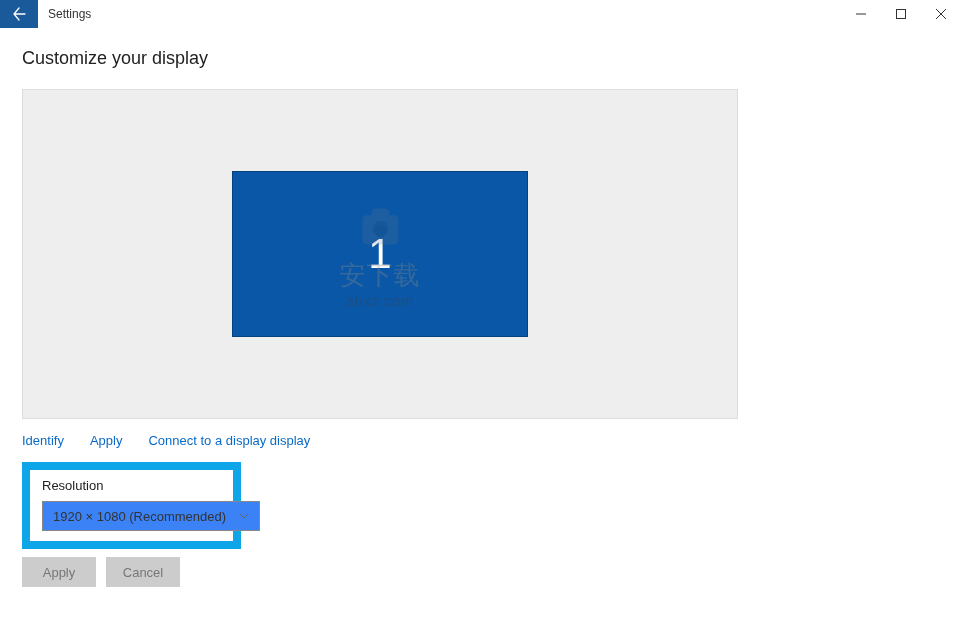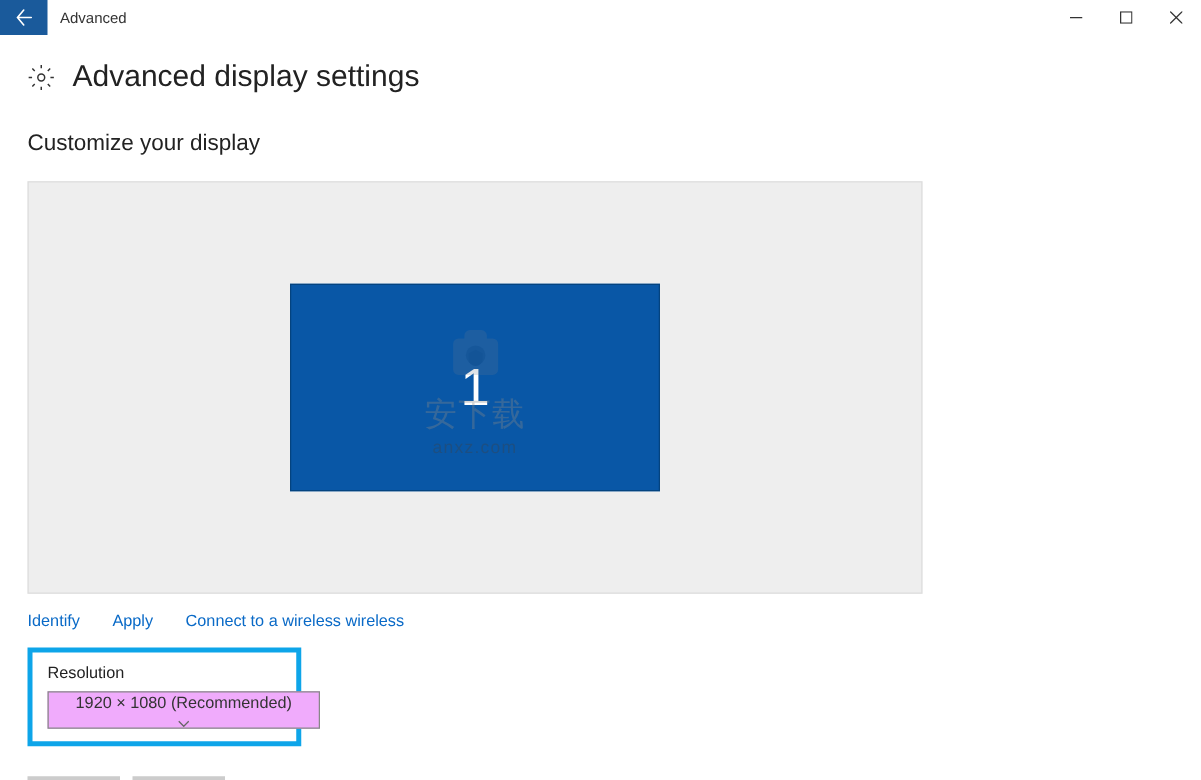--- a/index.html
+++ b/index.html
@@ -117,42 +117,41 @@
       margin-bottom: 14px;
     }
     .link {
       font-size: 13px;
       color: #0a6ac7;
       cursor: pointer;
       font-weight: 400;
     }
 
     .highlight-box {
-      border: 4px solid #0ea5e9;
+      border: 8px solid #0ea5e9;
       padding: 8px 12px 10px 12px;
       width: 219px;
-      margin-bottom: 24px;
+      margin-bottom: 8px;
     }
     .section-label {
       font-size: 13px;
       color: #222;
       margin-bottom: 8px;
       display: block;
     }
     .select {
       width: 218px;
       height: 30px;
       border: 1px solid #888;
-      background: #f0abfc;
+      background: #3b82f6;
       display: flex;
       align-items: center;
       justify-content: space-between;
       padding: 0 10px;
       cursor: pointer;
-      flex-direction: column;
     }
     .select span { font-size: 13px; color: #333; }
     .select svg { stroke: #666; }
 
     .buttons {
       display: flex;
       gap: 10px;
     }
     .btn {
       min-width: 74px;
@@ -167,21 +166,21 @@
   </style>
 </head>
 <body>
 
 <div class="titlebar">
   <div class="back-btn">
     <svg width="16" height="16" viewBox="0 0 16 16">
         <path d="M8 2 L3 8 L8 14 M3 8 L14 8" stroke="#fff" stroke-width="1.3" fill="none" stroke-linecap="round"></path>
       </svg>
   </div>
-  <span class="app-title">Advanced</span>
+  <span class="app-title">Settings</span>
   <div class="win-controls">
     <div class="win-btn">
       <svg width="10" height="10" viewBox="0 0 10 10">
           <line x1="0" y1="5" x2="10" y2="5" stroke-width="1"></line>
         </svg>
     </div>
     <div class="win-btn">
       <svg width="10" height="10" viewBox="0 0 10 10">
           <rect x="0.5" y="0.5" width="9" height="9" stroke-width="1"></rect>
         </svg>
@@ -189,27 +188,20 @@
     <div class="win-btn">
       <svg width="10" height="10" viewBox="0 0 10 10">
           <line x1="0" y1="0" x2="10" y2="10" stroke-width="1"></line>
           <line x1="10" y1="0" x2="0" y2="10" stroke-width="1"></line>
         </svg>
     </div>
   </div>
 </div>
 
 <div class="page">
-  <div class="page-header">
-    <svg width="22" height="22" viewBox="0 0 24 24" stroke-width="1.3">
-      <circle cx="12" cy="12" r="3"></circle>
-      <path d="M12 1v3M12 20v3M4.2 4.2l2.1 2.1M17.7 17.7l2.1 2.1M1 12h3M20 12h3M4.2 19.8l2.1-2.1M17.7 6.3l2.1-2.1"></path>
-    </svg>
-    <h1 class="page-title">Advanced display settings</h1>
-  </div>
 
   <h2 class="subtitle">Customize your display</h2>
 
   <div class="preview-area">
     <div class="monitor">
       <span class="monitor-num">1</span>
     </div>
     <div class="watermark">
       <svg width="54" height="54" viewBox="0 0 24 24" style="opacity:0.6">
         <rect x="4" y="7" width="16" height="13" rx="2" fill="#6a7c92"></rect>
@@ -218,21 +210,21 @@
         <rect x="8" y="4" width="8" height="5" rx="2" fill="#6a7c92"></rect>
       </svg>
       <div class="watermark-text">安下载</div>
       <div class="watermark-sub">anxz.com</div>
     </div>
   </div>
 
   <div class="links">
     <span class="link">Identify</span>
     <span class="link">Apply</span>
-    <span class="link">Connect to a wireless wireless</span>
+    <span class="link">Connect to a display display</span>
   </div>
 
   <div class="highlight-box">
     <span class="section-label">Resolution</span>
     <div class="select">
       <span>1920 × 1080 (Recommended)</span>
       <svg width="10" height="6" viewBox="0 0 10 6">
           <path d="M1 1 L5 5 L9 1" stroke-width="1" fill="none"></path>
         </svg>
     </div>

